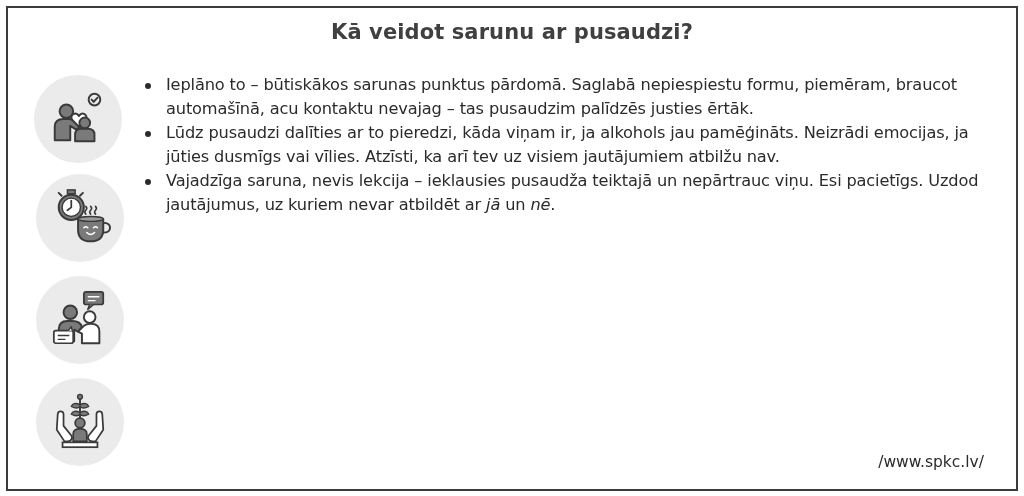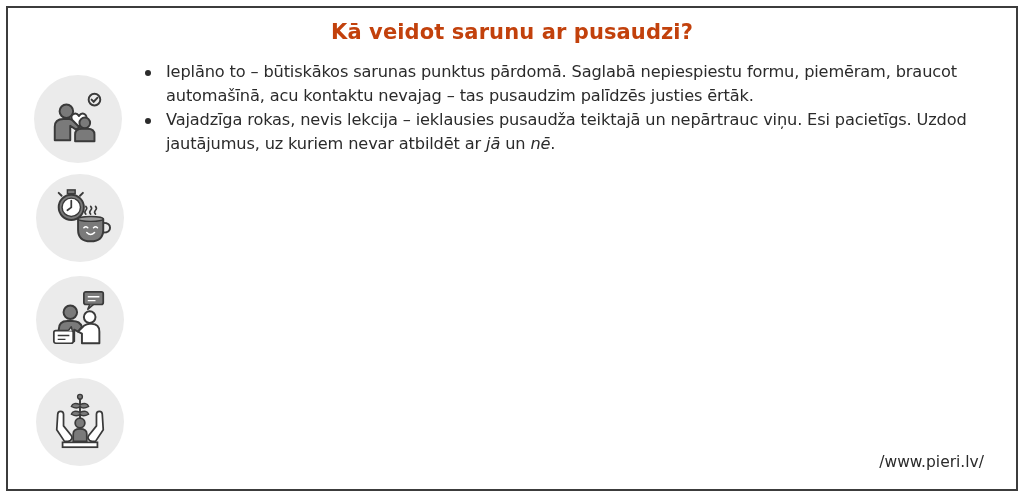--- a/index.html
+++ b/index.html
@@ -18,34 +18,34 @@
       border: 2px solid #3c3c3c;
       background: #ffffff;
     }
     .title {
       position: absolute;
       left: 0; right: 0; top: 20px;
       text-align: center;
       font-family: "DejaVu Sans", sans-serif;
       font-weight: bold;
       font-size: 21px;
-      color: #c2410c;
+      color: #404040;
       letter-spacing: 0.1px;
     }
     .icon-circle {
       position: absolute;
       width: 88px; height: 88px;
       border-radius: 50%;
       background: #ebebeb;
       display: flex; align-items: center; justify-content: center;
     }
     .icon-circle svg { width: 62px; height: 62px; }
     .list {
       position: absolute;
-      left: 140px; top: 60px;
+      left: 140px; top: 73px;
       width: 860px;
       list-style: none;
     }
     .list li {
       position: relative;
       padding-left: 26px;
       font-size: 16.2px;
       line-height: 24px;
       color: #2b2b2b;
       letter-spacing: -0.15px;
@@ -125,16 +125,17 @@
     <circle cx="32" cy="33" r="5" fill="#7a7a7a" stroke="#3a3a3a" stroke-width="1.8"></circle>
     <path d="M25 52 V44 q0 -5 7 -5 q7 0 7 5 V52 Z" fill="#7a7a7a" stroke="#3a3a3a" stroke-width="1.8" stroke-linejoin="round"></path>
     <path d="M9 24 q0 -3 3 -3 q3 0 3 3 V36 l8 10 q2 3 -1 5 l-2 1 H16 L8 40 Z" fill="#ffffff" stroke="#3a3a3a" stroke-width="1.8" stroke-linejoin="round"></path>
     <path d="M55 24 q0 -3 -3 -3 q-3 0 -3 3 V36 l-8 10 q-2 3 1 5 l2 1 H48 L56 40 Z" fill="#ffffff" stroke="#3a3a3a" stroke-width="1.8" stroke-linejoin="round"></path>
     <rect x="14" y="53" width="36" height="5" fill="#ffffff" stroke="#3a3a3a" stroke-width="1.8"></rect>
   </svg>
 </div>
 
 <ul class="list">
   <li>Ieplāno to – būtiskākos sarunas punktus pārdomā. Saglabā nepiespiestu formu, piemēram, braucot automašīnā, acu kontaktu nevajag – tas pusaudzim palīdzēs justies ērtāk.</li>
-  <li><span>Vajadzīga rokas, nevis lekcija – ieklausies pusaudža teiktajā un nepārtrauc viņu. Esi pacietīgs. Uzdod jautājumus, uz kuriem nevar atbildēt ar </span><em>jā</em><span> un </span><em>nē</em><span>.</span></li>
+  <li>Lūdz pusaudzi dalīties ar to pieredzi, kāda viņam ir, ja alkohols jau pamēģināts. Neizrādi emocijas, ja jūties dusmīgs vai vīlies. Atzīsti, ka arī tev uz visiem jautājumiem atbilžu nav.</li>
+  <li><span>Vajadzīga saruna, nevis lekcija – ieklausies pusaudža teiktajā un nepārtrauc viņu. Esi pacietīgs. Uzdod jautājumus, uz kuriem nevar atbildēt ar </span><em>jā</em><span> un </span><em>nē</em><span>.</span></li>
 </ul>
 
-<div class="source">/www.pieri.lv/</div>
+<div class="source">/www.spkc.lv/</div>
 
 </body></html>

